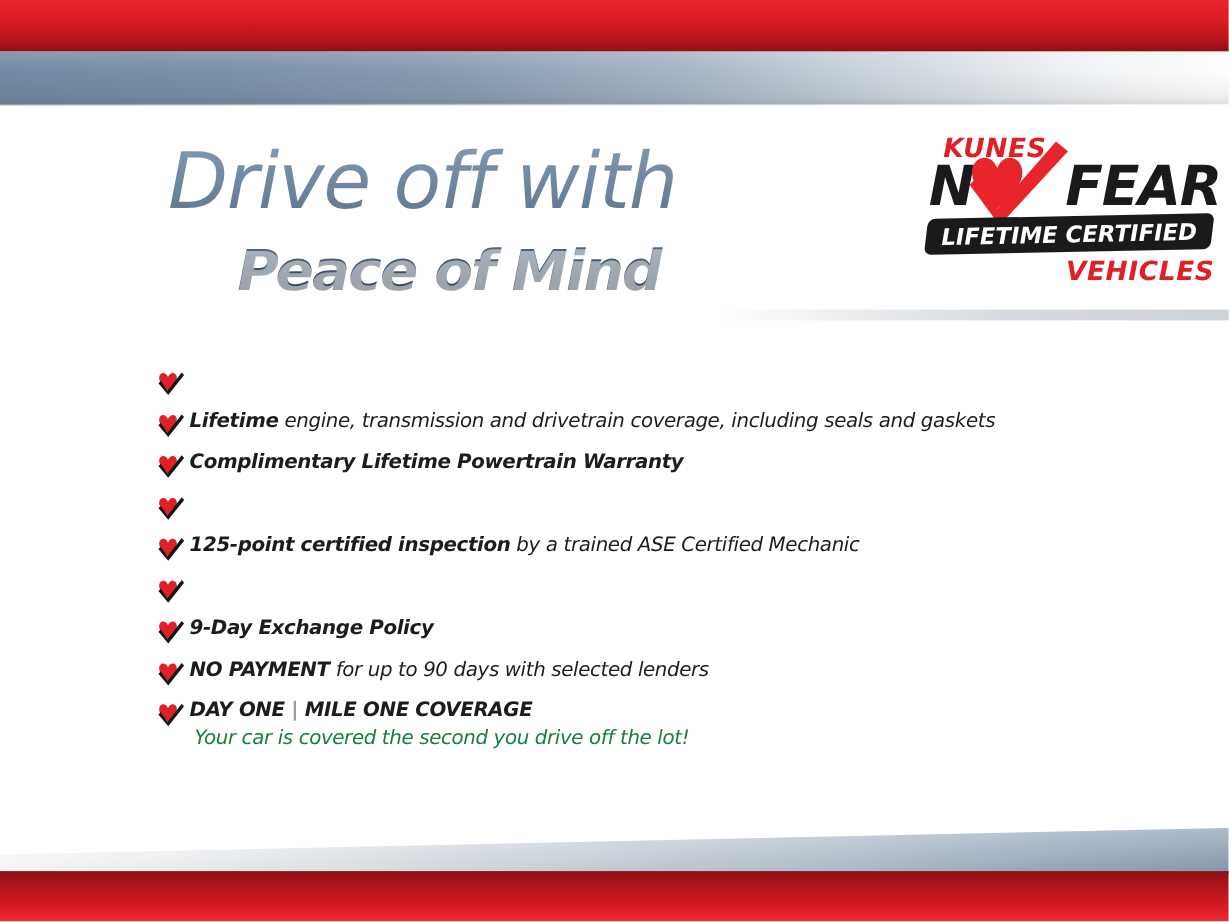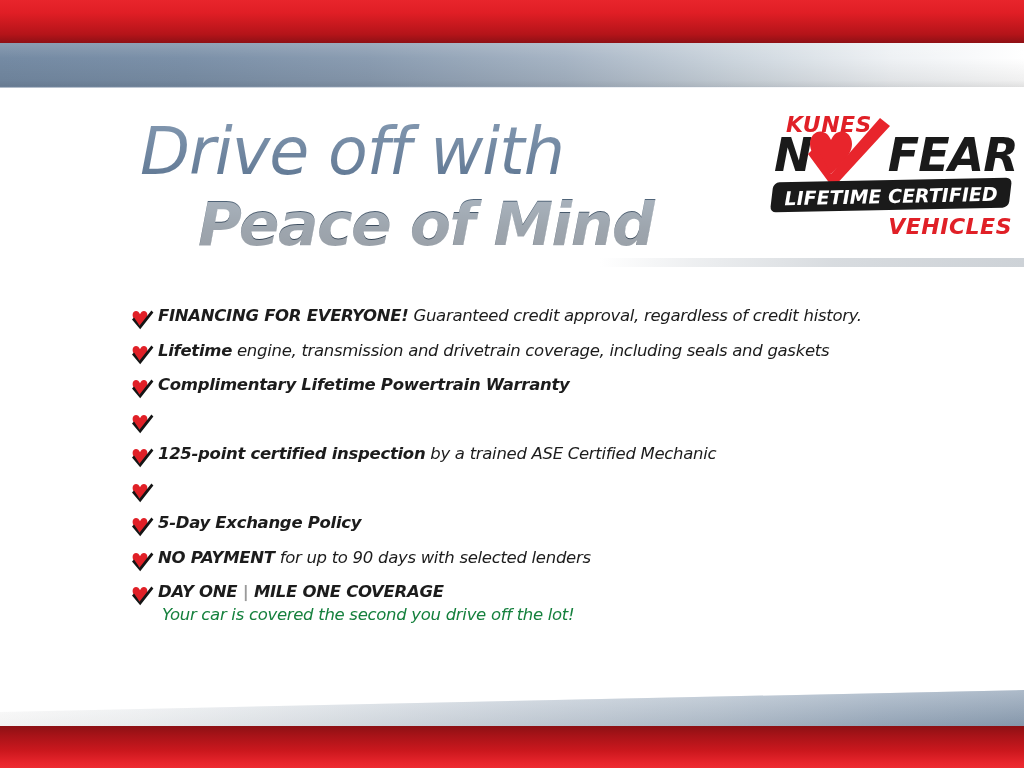--- a/index.html
+++ b/index.html
@@ -113,27 +113,27 @@
     line-height: 1.05;
     color: #6d86a2;
     background: linear-gradient(to bottom, #8499b1 0%, #5d7591 100%);
     -webkit-background-clip: text;
     background-clip: text;
     -webkit-text-fill-color: transparent;
     white-space: nowrap;
   }
   .headline-line2 {
     font-family: "DejaVu Sans", sans-serif;
-    font-size: 60px;
+    font-size: 47px;
     font-style: italic;
     font-weight: bold;
     letter-spacing: -1.5px;
     line-height: 1.08;
     margin-left: 58px;
-    margin-top: 6px;
+    margin-top: 16px;
     color: #3e4f61;
     background: linear-gradient(to bottom, #566b80 0%, #3c4c5d 55%, #333f4d 100%);
     -webkit-background-clip: text;
     background-clip: text;
     -webkit-text-fill-color: transparent;
     white-space: nowrap;
     text-shadow: 0 1px 0 rgba(255,255,255,0.5);
   }
 
   
@@ -310,21 +310,20 @@
 </div>
 
 <div class="bullets" id="bullets">
     <div class="bullet-row">
       <span class="bullet-icon"><svg viewBox="0 0 24 22" width="24" height="22">
   <path d="M2.6 7.0 C2.6 3.4, 6.0 1.8, 8.3 3.8 C9.1 4.5, 9.6 5.3, 10.0 6.2
            C10.4 5.3, 10.9 4.5, 11.7 3.8 C14.0 1.8, 17.4 3.4, 17.4 7.0
            C17.4 11.2, 12.6 14.8, 10.0 17.8 C7.4 14.8, 2.6 11.2, 2.6 7.0 Z" fill="#e02027"></path>
   <path d="M4.0 9.6 L9.6 17.6 L21.4 2.4 L23.4 4.6 L10.2 21.2 L2.0 11.4 Z" fill="#151515"></path>
 </svg></span>
-      <div class="bullet-text"><span class="b">FINANCING FOR EVERYONE!</span><span class="n"> Guaranteed credit approval, regardless of credit history.</span></div>
     </div>
     <div class="bullet-row">
       <span class="bullet-icon"><svg viewBox="0 0 24 22" width="24" height="22">
   <path d="M2.6 7.0 C2.6 3.4, 6.0 1.8, 8.3 3.8 C9.1 4.5, 9.6 5.3, 10.0 6.2
            C10.4 5.3, 10.9 4.5, 11.7 3.8 C14.0 1.8, 17.4 3.4, 17.4 7.0
            C17.4 11.2, 12.6 14.8, 10.0 17.8 C7.4 14.8, 2.6 11.2, 2.6 7.0 Z" fill="#e02027"></path>
   <path d="M4.0 9.6 L9.6 17.6 L21.4 2.4 L23.4 4.6 L10.2 21.2 L2.0 11.4 Z" fill="#151515"></path>
 </svg></span>
       <div class="bullet-text"><span class="b">Lifetime</span><span class="n"> engine, transmission and drivetrain coverage, including seals and gaskets</span></div>
     </div>
@@ -362,21 +361,21 @@
   <path d="M4.0 9.6 L9.6 17.6 L21.4 2.4 L23.4 4.6 L10.2 21.2 L2.0 11.4 Z" fill="#151515"></path>
 </svg></span>
     </div>
     <div class="bullet-row">
       <span class="bullet-icon"><svg viewBox="0 0 24 22" width="24" height="22">
   <path d="M2.6 7.0 C2.6 3.4, 6.0 1.8, 8.3 3.8 C9.1 4.5, 9.6 5.3, 10.0 6.2
            C10.4 5.3, 10.9 4.5, 11.7 3.8 C14.0 1.8, 17.4 3.4, 17.4 7.0
            C17.4 11.2, 12.6 14.8, 10.0 17.8 C7.4 14.8, 2.6 11.2, 2.6 7.0 Z" fill="#e02027"></path>
   <path d="M4.0 9.6 L9.6 17.6 L21.4 2.4 L23.4 4.6 L10.2 21.2 L2.0 11.4 Z" fill="#151515"></path>
 </svg></span>
-      <div class="bullet-text"><span class="b">5-Day Exchange Policy</span></div>
+      <div class="bullet-text"><span class="b">9-Day Exchange Policy</span></div>
     </div>
     <div class="bullet-row">
       <span class="bullet-icon"><svg viewBox="0 0 24 22" width="24" height="22">
   <path d="M2.6 7.0 C2.6 3.4, 6.0 1.8, 8.3 3.8 C9.1 4.5, 9.6 5.3, 10.0 6.2
            C10.4 5.3, 10.9 4.5, 11.7 3.8 C14.0 1.8, 17.4 3.4, 17.4 7.0
            C17.4 11.2, 12.6 14.8, 10.0 17.8 C7.4 14.8, 2.6 11.2, 2.6 7.0 Z" fill="#e02027"></path>
   <path d="M4.0 9.6 L9.6 17.6 L21.4 2.4 L23.4 4.6 L10.2 21.2 L2.0 11.4 Z" fill="#151515"></path>
 </svg></span>
       <div class="bullet-text"><span class="b">NO PAYMENT</span><span class="n"> for up to 90 days with selected lenders</span></div>
     </div>

